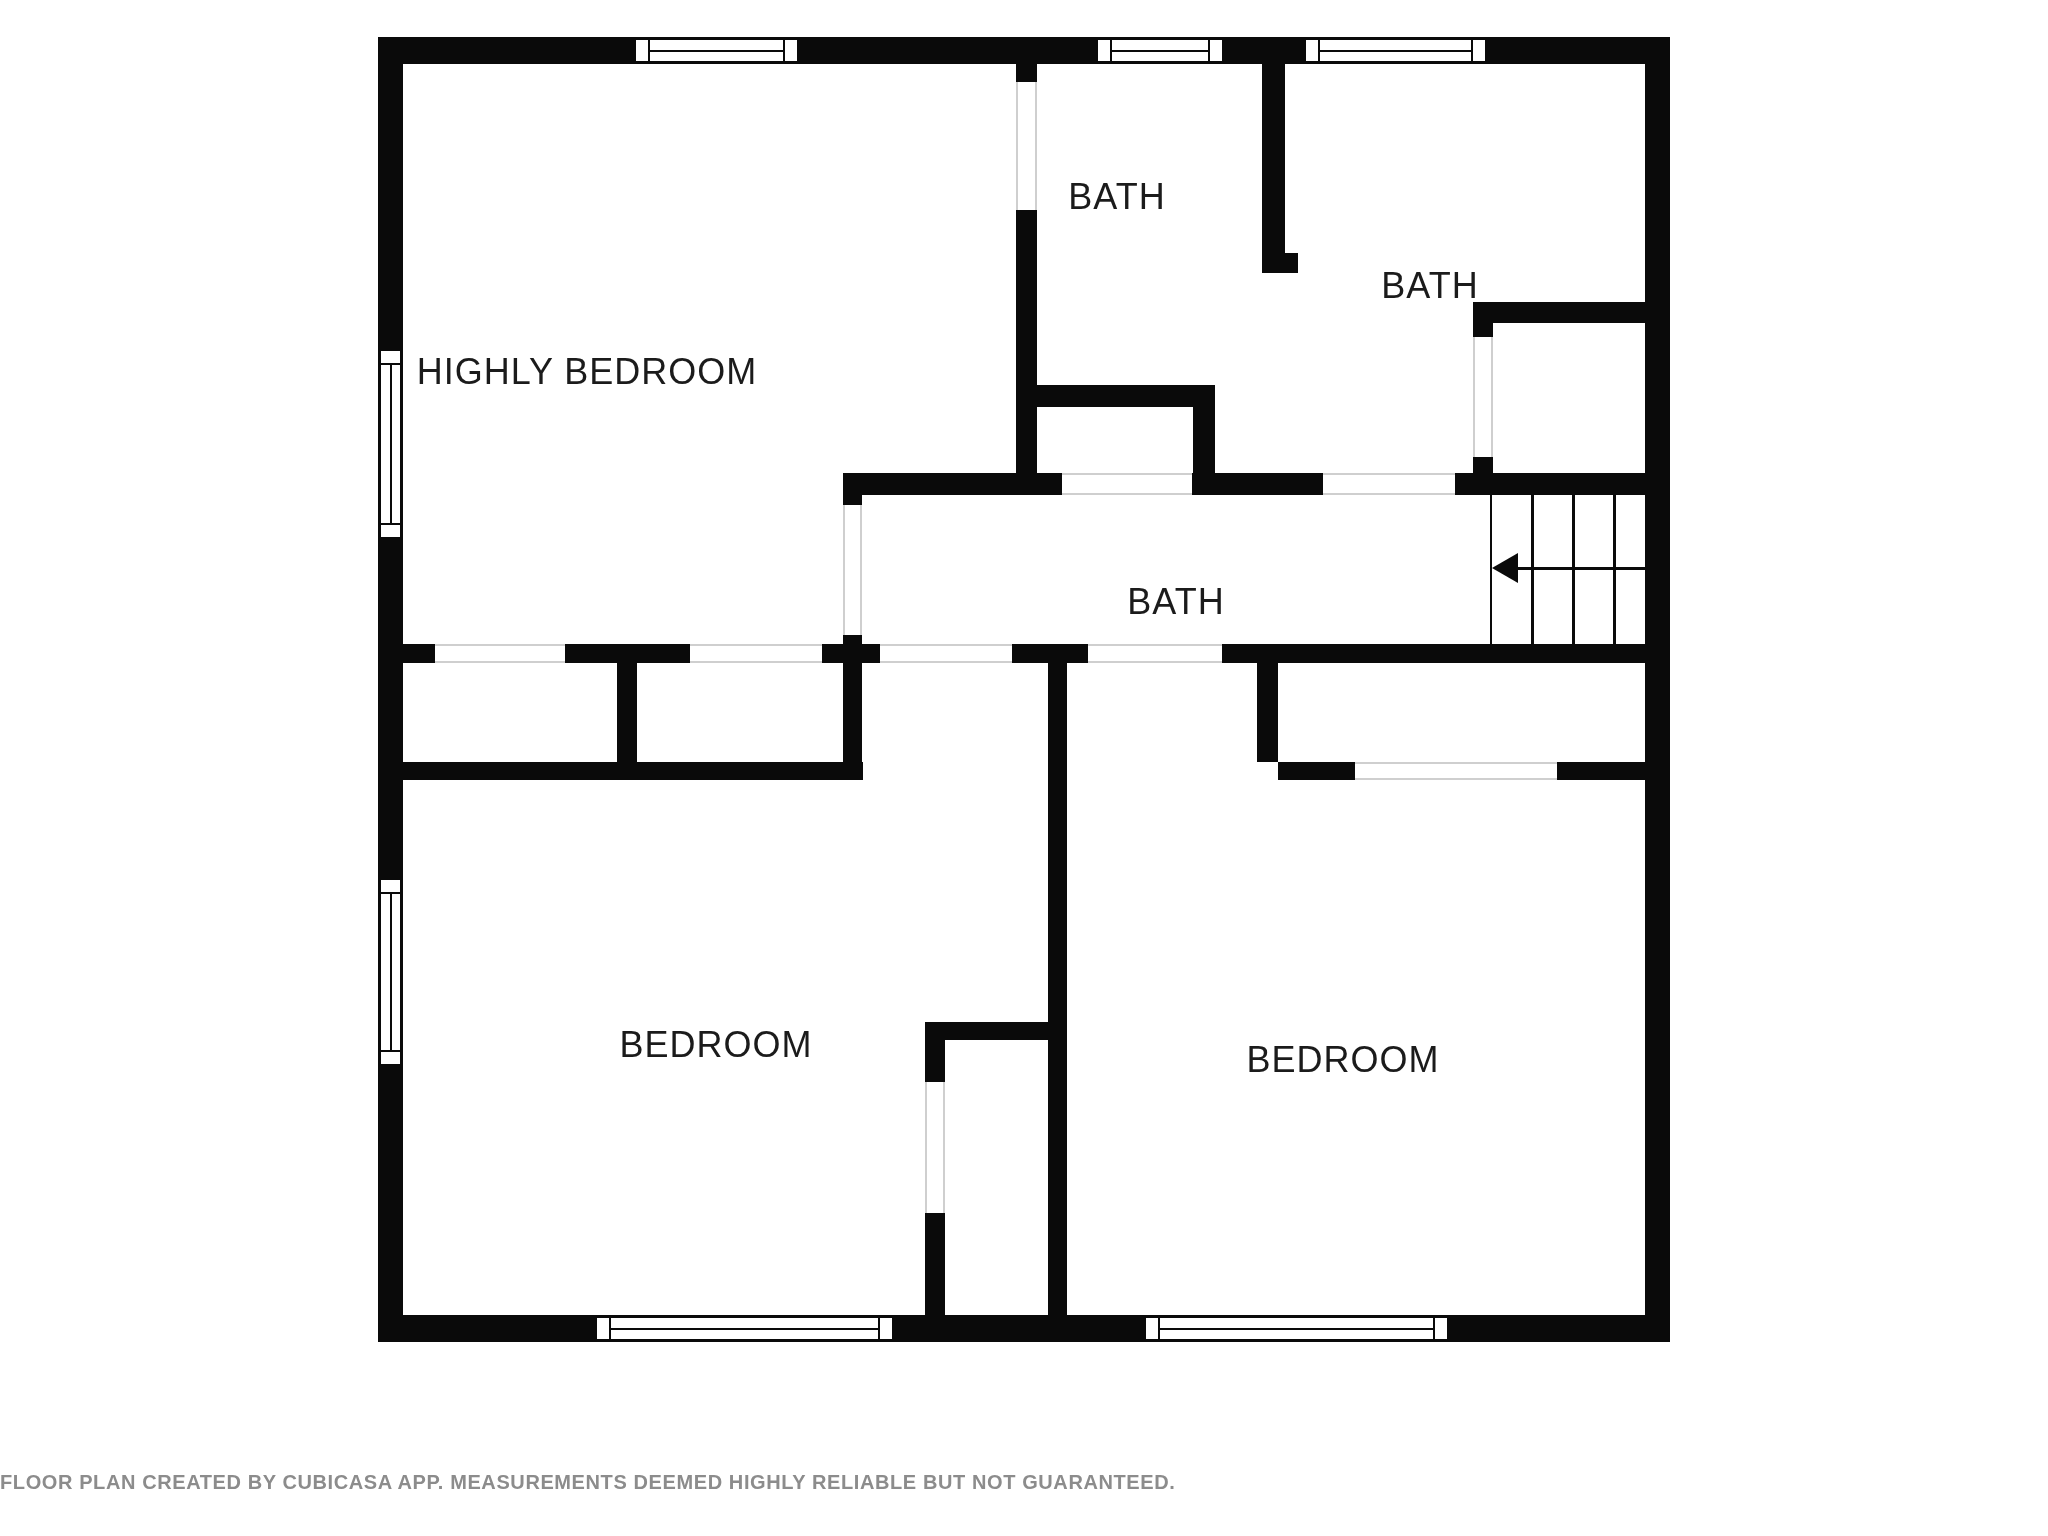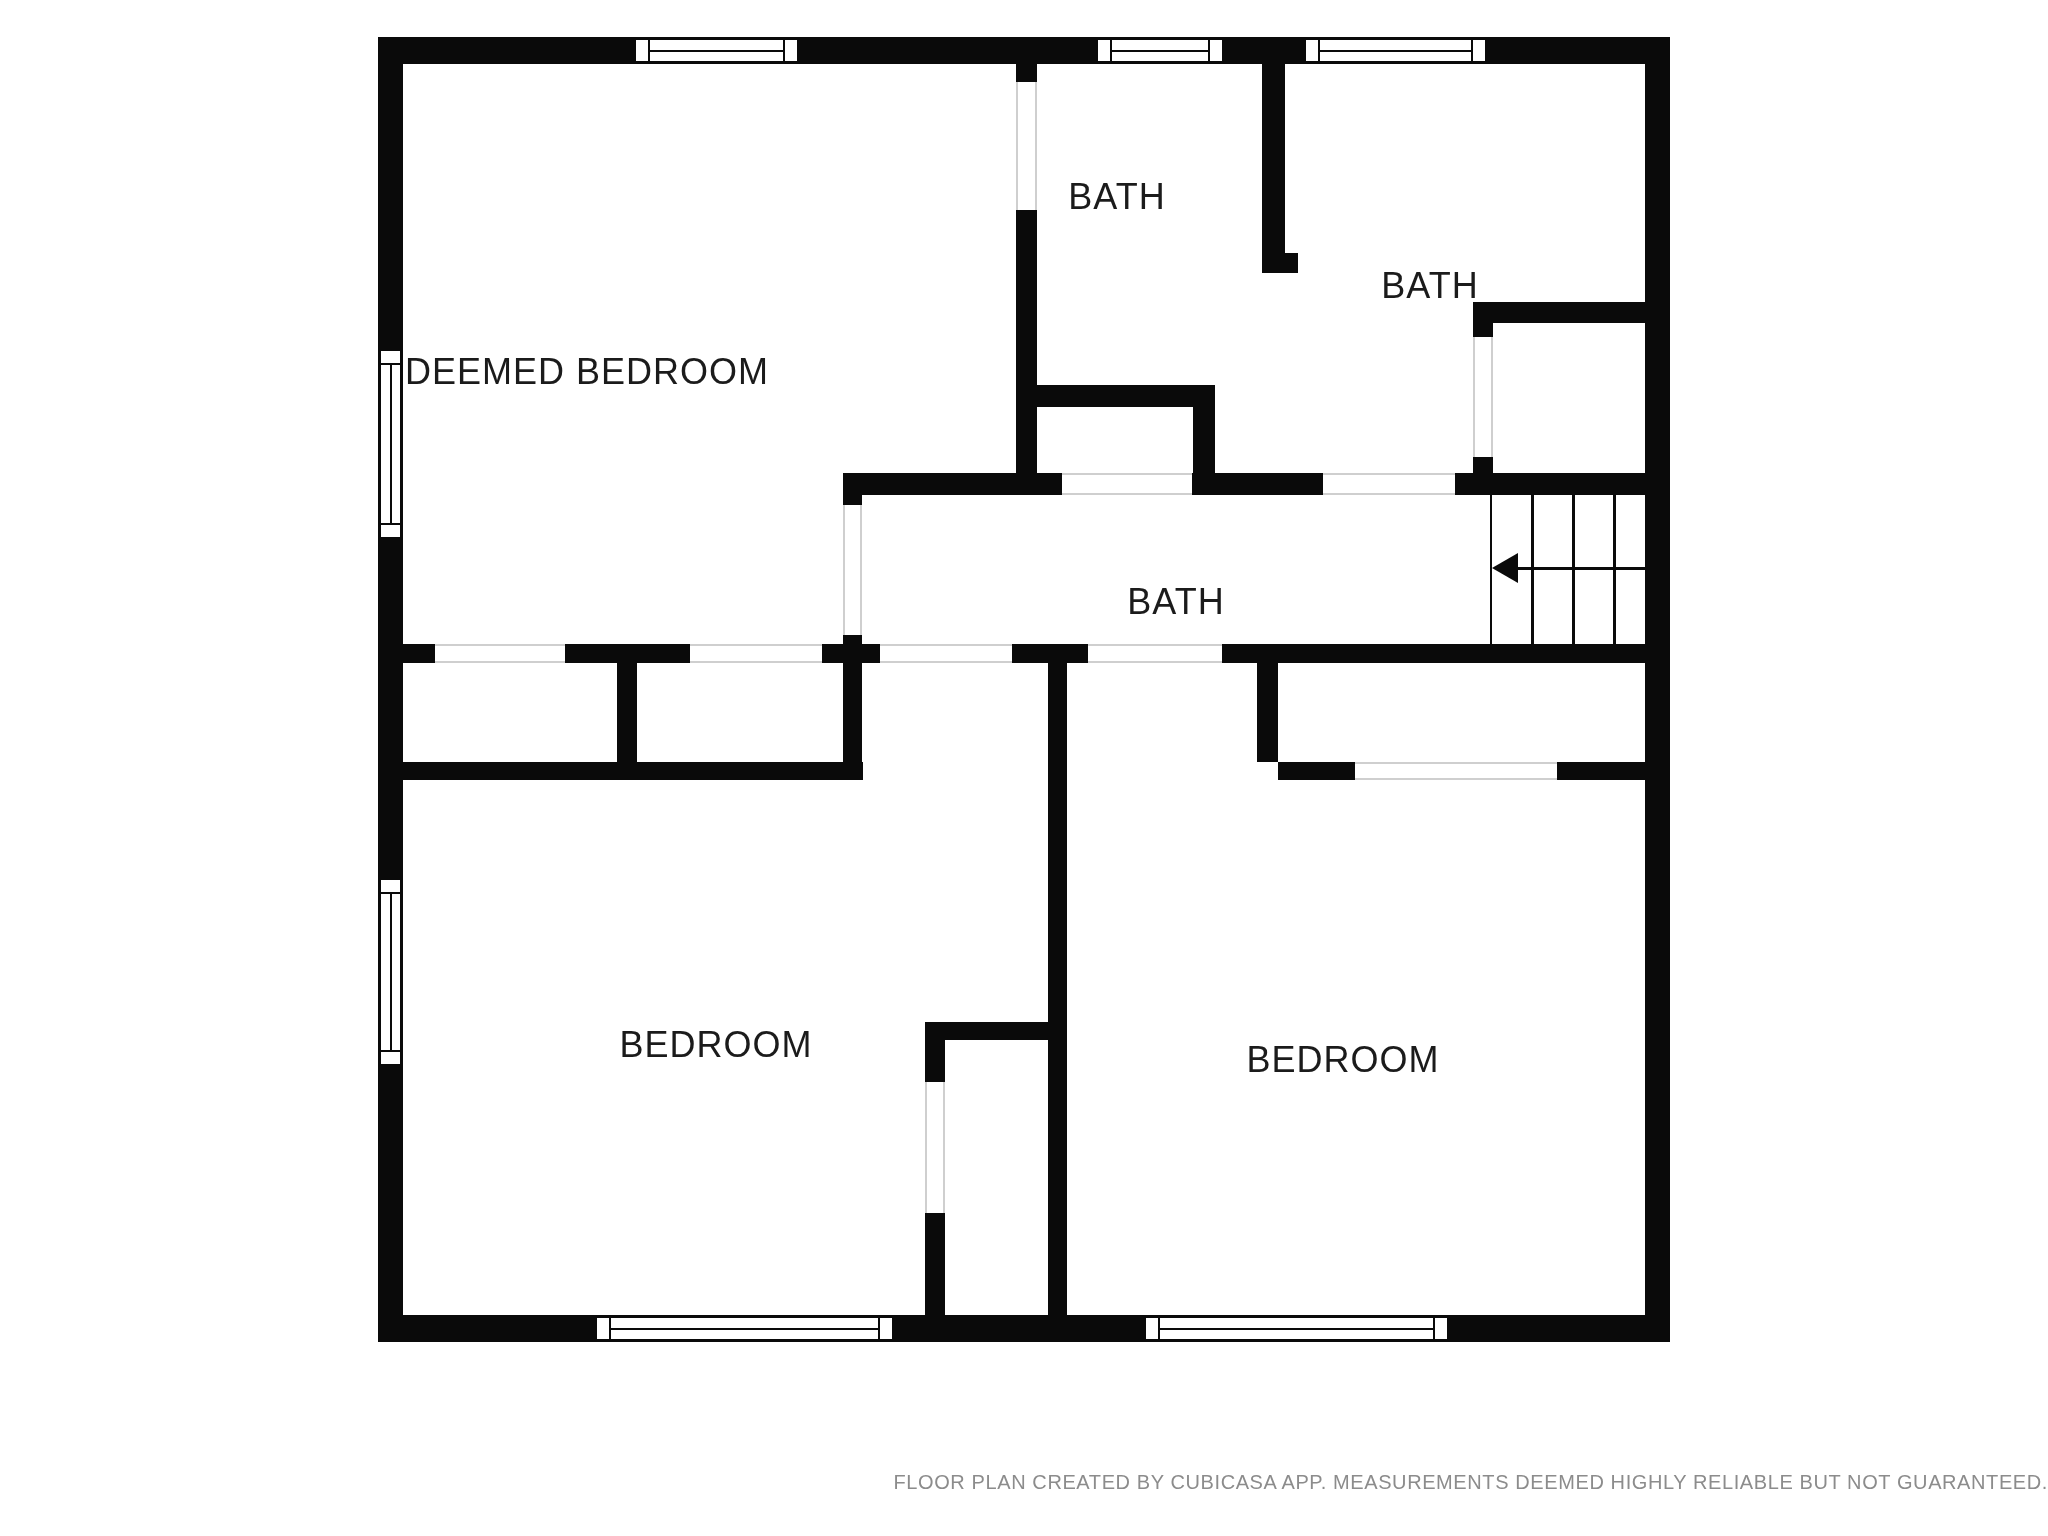--- a/index.html
+++ b/index.html
@@ -27,22 +27,22 @@
   #stairs{position:absolute}
   .tread{position:absolute;background:#0a0a0a;width:3px}
   .stair-edge{position:absolute;background:#0a0a0a;width:2px}
   .dir-line{position:absolute;background:#0a0a0a;height:3px}
   .arrow-left{
     position:absolute;width:0;height:0;
     border-style:solid;border-color:transparent;
     border-width:15px 26px 15px 0;border-right-color:#0a0a0a;
   }
   #disclaimer{
-    position:absolute;left:0;right:0;top:1471px;text-align:right;
-    font-size:20px;letter-spacing:0.6px;color:#8c8c8c;
+    position:absolute;left:0;right:0;top:1471px;text-align:left;
+    font-size:20px;letter-spacing:0.6px;color:#8c8c8c;font-weight:bold;
   }
 </style>
 </head>
 <body>
 
 <div id="floor-plan">
     <div class="wall" style="left: 378px; top: 37px; width: 255px; height: 27px;"></div>
     <div class="wall" style="left: 800px; top: 37px; width: 295px; height: 27px;"></div>
     <div class="wall" style="left: 1225px; top: 37px; width: 78px; height: 27px;"></div>
     <div class="wall" style="left: 1488px; top: 37px; width: 182px; height: 27px;"></div>
@@ -127,21 +127,21 @@
       <div class="wline post1"></div>
       <div class="wline post2"></div>
     </div>
     <div class="" id="stairs" style="left: 1490px; top: 495px; width: 155px; height: 149px;"></div>
     <div class="stair-edge" style="left: 1490px; top: 495px; width: 2px; height: 149px;"></div>
     <div class="tread" style="left: 1531px; top: 495px; width: 3px; height: 149px;"></div>
     <div class="tread" style="left: 1572px; top: 495px; width: 3px; height: 149px;"></div>
     <div class="tread" style="left: 1613px; top: 495px; width: 3px; height: 149px;"></div>
     <div class="dir-line" style="left: 1514px; top: 567px; width: 131px; height: 3px;"></div>
     <div class="arrow-left" style="left: 1492px; top: 553px; width: 0px; height: 0px;"></div>
-    <div class="room-label" style="left: 587px; top: 372px; width: auto; height: auto;">DEEMED BEDROOM</div>
+    <div class="room-label" style="left: 587px; top: 372px; width: auto; height: auto;">HIGHLY BEDROOM</div>
     <div class="room-label" style="left: 1117px; top: 197px; width: auto; height: auto;">BATH</div>
     <div class="room-label" style="left: 1430px; top: 286px; width: auto; height: auto;">BATH</div>
     <div class="room-label" style="left: 1176px; top: 602px; width: auto; height: auto;">BATH</div>
     <div class="room-label" style="left: 716px; top: 1045px; width: auto; height: auto;">BEDROOM</div>
     <div class="room-label" style="left: 1343px; top: 1060px; width: auto; height: auto;">BEDROOM</div>
   </div>
 
 <div id="disclaimer">FLOOR PLAN CREATED BY CUBICASA APP. MEASUREMENTS DEEMED HIGHLY RELIABLE BUT NOT GUARANTEED.</div>
 
 </body></html>

